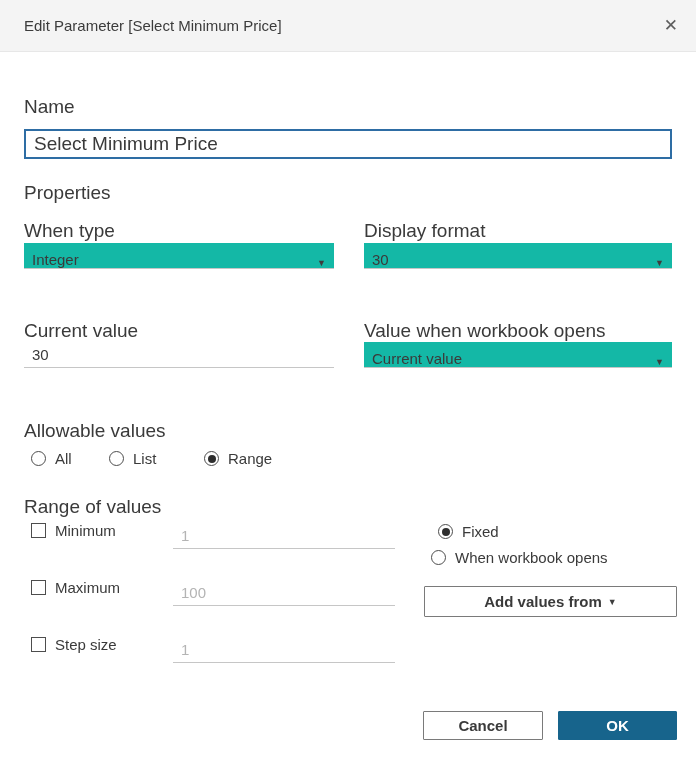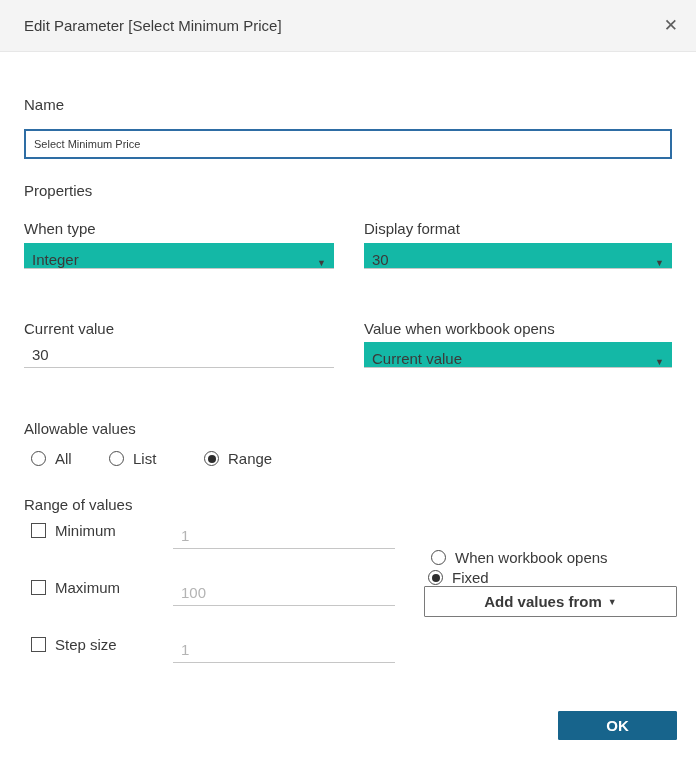--- a/index.html
+++ b/index.html
@@ -10,26 +10,26 @@
 
   .titlebar {
     position: absolute; left: 0; top: 0; width: 696px; height: 52px;
     background: #f4f4f4; border-bottom: 1px solid #e7e7e7;
     display: flex; align-items: center; justify-content: space-between;
     padding: 0 16px 0 24px;
   }
   .title { font-size: 15px; color: #3b3b3b; }
   .close { font-size: 17px; color: #5e5e5e; cursor: pointer; line-height: 1; padding: 2px; }
 
-  .lbl { position: absolute; font-size: 15px; color: #3a3a3a; white-space: nowrap; }
+  .lbl { position: absolute; font-size: 19px; color: #3a3a3a; white-space: nowrap; }
 
   .name-input {
     position: absolute; left: 24px; top: 129px; width: 648px; height: 30px;
     border: 2px solid #2e6da4; background: #fff; outline: none;
-    font-family: "Liberation Sans", sans-serif; font-size: 11px; color: #3a3a3a;
+    font-family: "Liberation Sans", sans-serif; font-size: 19px; color: #3a3a3a;
     padding: 0 8px;
   }
 
   .field {
     position: absolute; height: 26px; border-bottom: 1px solid #c6c6c6;
     display: flex; align-items: flex-end; justify-content: space-between;
     padding: 0 8px; font-size: 15px; color: #3a3a3a; cursor: default; background: #14b8a6;
   }
   .col-left  { left: 24px;  width: 310px; }
   .col-right { left: 364px; width: 308px; }
@@ -129,31 +129,34 @@
     <span>Maximum</span>
   </div>
   <input class="underline-input" style="left: 173px; top: 580px; width: 222px;" type="text" placeholder="100">
 
   <div class="opt" style="left:31px; top:636px;">
     <span class="checkbox" data-checked="false"></span>
     <span>Step size</span>
   </div>
   <input class="underline-input" style="left: 173px; top: 637px; width: 222px;" type="text" placeholder="1">
 
-  <div class="opt" style="left:428px; top:523px;margin-top:46px;">
+  <div class="opt" style="left:438px; top:523px;">
     <span class="radio" data-checked="true"></span>
     <span>Fixed</span>
   </div>
   <div class="opt" style="left:431px; top:549px;">
     <span class="radio" data-checked="false"></span>
     <span>When workbook opens</span>
   </div>
 
   <button class="btn add-values">
     <span>Add values from</span>
     <span class="arrow">▼</span>
   </button>
 
+  <button class="btn cancel">
+    <span>Cancel</span>
+  </button>
   <button class="btn ok">
     <span>OK</span>
   </button>
 
 </div>
 
 </body></html>

